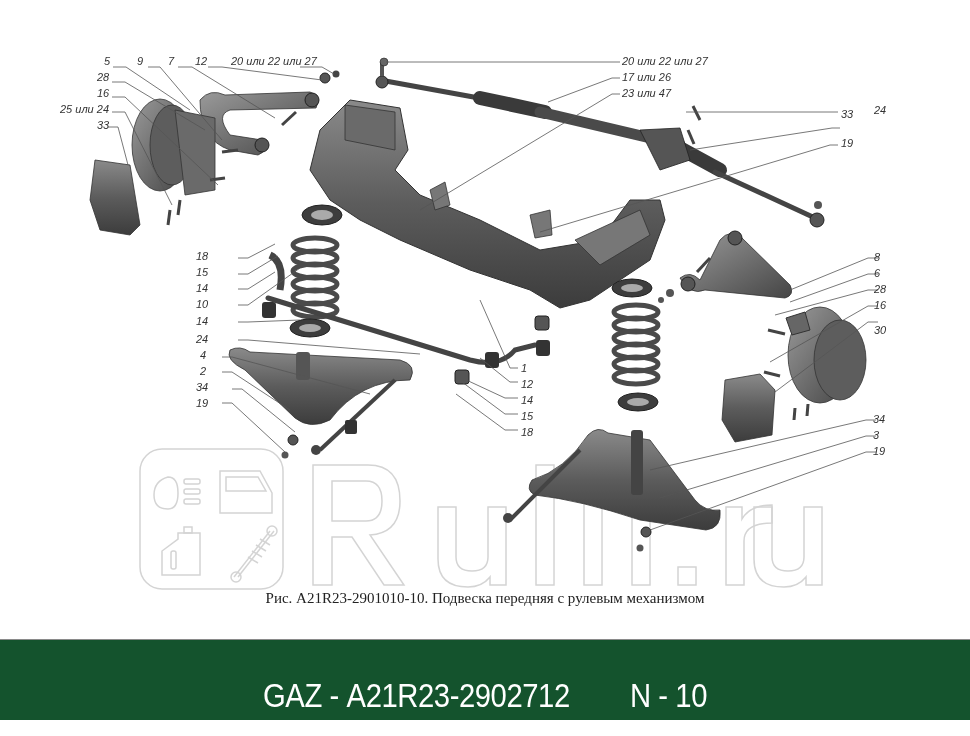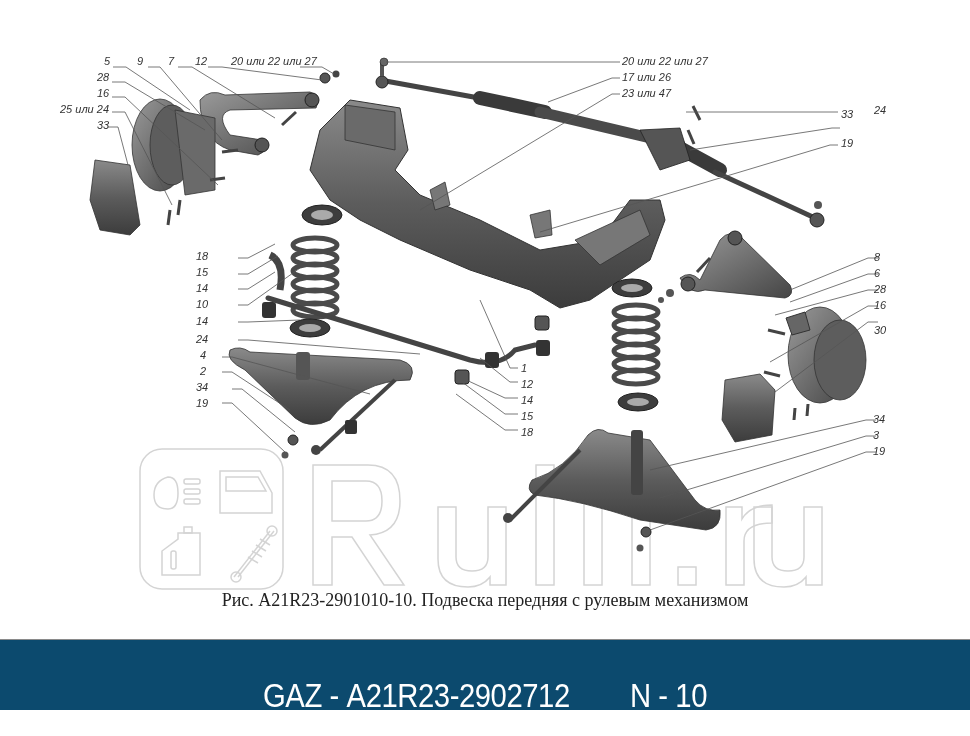--- a/index.html
+++ b/index.html
@@ -1,21 +1,21 @@
 <!DOCTYPE html>
 <html><head>
 <meta charset="utf-8">
 <style>
   html, body { margin: 0; padding: 0; }
   body { width: 970px; height: 736px; background: #ffffff; position: relative; overflow: hidden; font-family: "Liberation Sans", sans-serif; }
   .diagram { position: absolute; left: 0; top: 0; width: 970px; height: 639px; background: #ffffff; }
   .diagram svg.art { position: absolute; left: 0; top: 0; }
   .callout { position: absolute; font-family: "Liberation Sans", sans-serif; font-style: italic; font-size: 11px; color: #333333; white-space: nowrap; line-height: 12px; }
-  .caption { position: absolute; left: 0; width: 970px; top: 590px; text-align: center; font-family: "Liberation Serif", serif; font-size: 18px; color: #222222; }
-  .footer { position: absolute; left: 0; top: 639px; width: 970px; height: 71px; background: #0c4a6e; border-top: 1px solid #8a8a8a; box-sizing: border-box; }
+  .caption { position: absolute; left: 0; width: 970px; top: 590px; text-align: center; font-family: "Liberation Serif", serif; font-size: 15px; color: #222222; }
+  .footer { position: absolute; left: 0; top: 639px; width: 970px; height: 81px; background: #14532d; border-top: 1px solid #8a8a8a; box-sizing: border-box; }
   .footer-text { position: absolute; left: 0; top: 0; width: 970px; height: 97px; line-height: 110px; text-align: center; color: #ffffff; font-family: "Liberation Sans", sans-serif; font-size: 34px; letter-spacing: -0.5px; transform: scaleX(0.86); }
   .footer-text span { display: inline-block; }
   .footer-gap { width: 52px; }
   .watermark { position: absolute; left: 138px; top: 447px; }
 </style>
 </head>
 <body>
 
 <div class="diagram">
 

